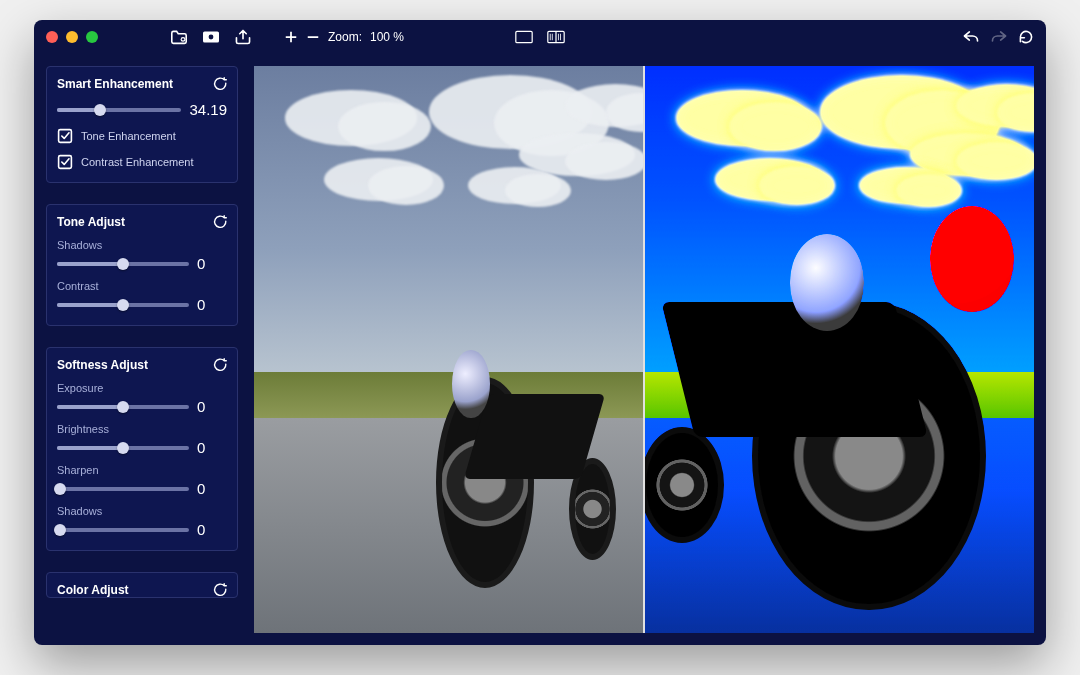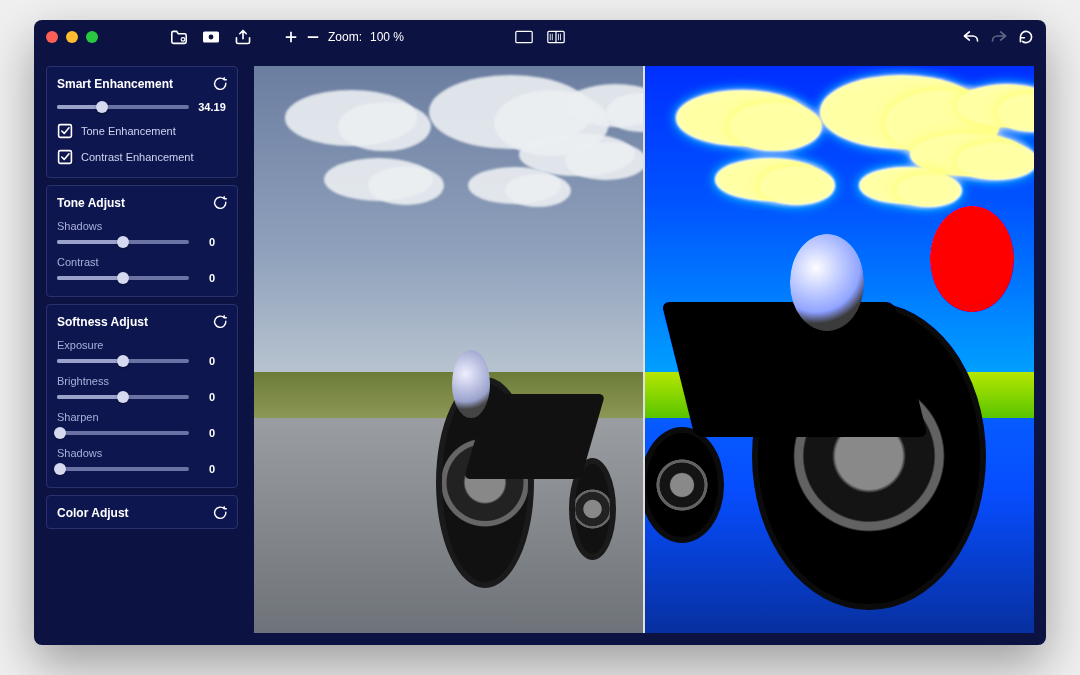--- a/index.html
+++ b/index.html
@@ -50,21 +50,21 @@
     padding: 12px;
     gap: 10px;
     overflow: hidden;
   }
   
   .sidebar {
     width: 198px;
     flex: 0 0 198px;
     display: flex;
     flex-direction: column;
-    gap: 7px;
+    gap: 21px;
     overflow-y: auto;
     padding-right: 6px;
   }
   .sidebar::-webkit-scrollbar { width: 6px; }
   .sidebar::-webkit-scrollbar-track { background: transparent; }
   .sidebar::-webkit-scrollbar-thumb { background: #2a326e; border-radius: 3px; }
   .panel {
     background: #0e1650;
     border: 1px solid #2a326e;
     border-radius: 4px;
@@ -102,24 +102,24 @@
     width: 12px;
     height: 12px;
     border-radius: 50%;
     background: #d6daf0;
     top: 50%;
     transform: translate(-50%, -50%);
     box-shadow: 0 1px 2px rgba(0,0,0,0.4);
   }
   .slider-value {
     min-width: 30px;
-    text-align: center;
-    font-size: 11px;
+    text-align: left;
+    font-size: 15px;
     color: #fff;
-    font-weight: 700;
+    font-weight: 400;
   }
   .check-row {
     display: flex;
     align-items: center;
     gap: 8px;
     font-size: 11px;
     color: #cfd4ef;
     margin-top: 10px;
   }
   .check-row .ck { display: inline-flex; }
@@ -379,21 +379,21 @@
                 <div class="slider-track">
                   <div class="slider-fill" style="width: 2%;"></div>
                   <div class="slider-thumb" style="left: 2%;"></div>
                 </div>
                 <span class="slider-value">0</span>
               </div>
             </div>
           </div>
       </div>
 
-      <div class="panel" style="padding-bottom:8px">
+      <div class="panel" style="padding-bottom:0">
         <div class="panel-header" style="margin-bottom:0">
           <span>Color Adjust</span>
           <span class="reset-btn">
             <svg width="14" height="14" viewBox="0 0 20 20" fill="none" stroke="white" stroke-width="2">
                 <path d="M16 4a8 8 0 1 0 2.3 5M16 4V1m0 3h3" stroke-linecap="round"></path>
               </svg>
           </span>
         </div>
       </div>
 

